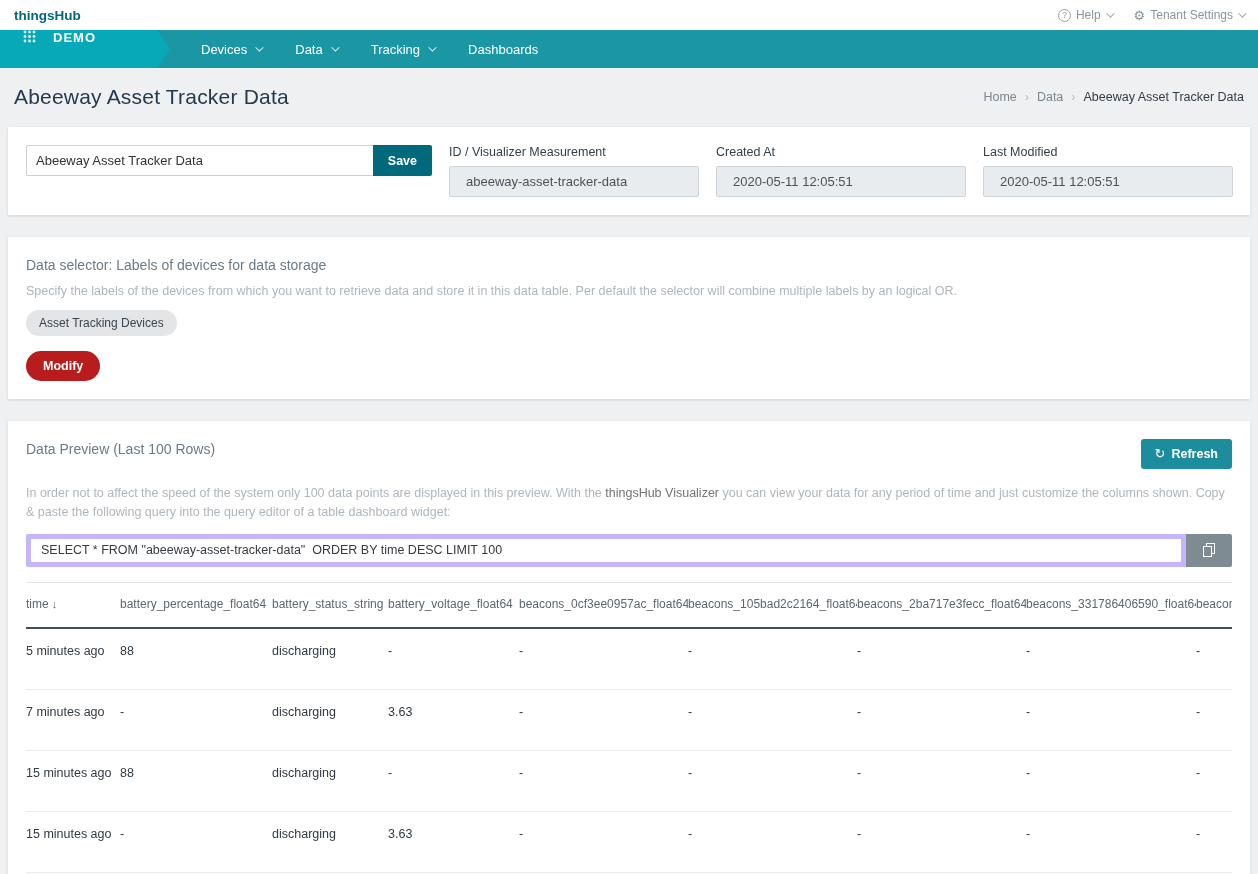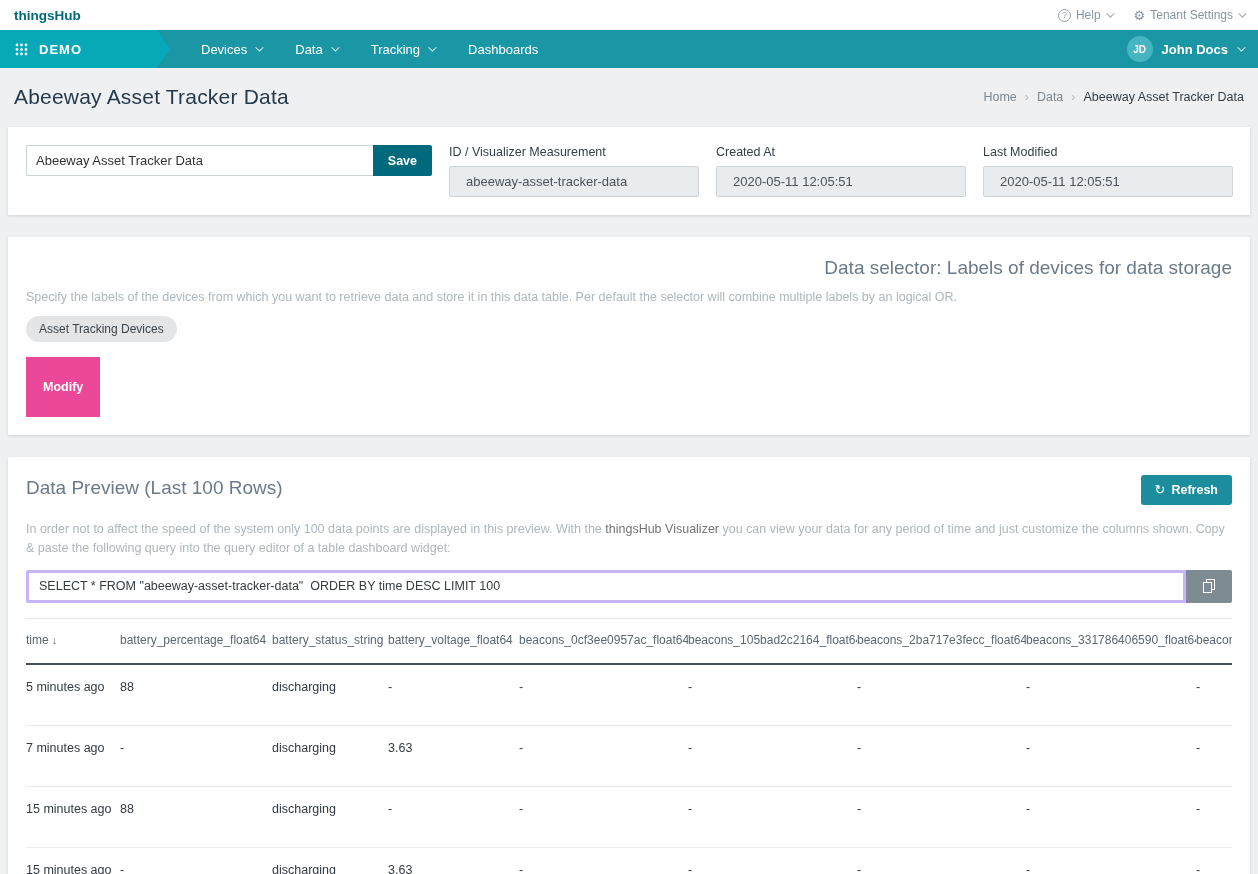--- a/index.html
+++ b/index.html
@@ -36,22 +36,22 @@
   .navbar {
     height: 38px;
     background: #1b96a4;
     display: flex;
     align-items: stretch;
     color: #fff;
   }
   .tenant {
     background: #07a9b8;
     width: 157px;
-    display: flex; align-items: center; gap: 11px;
-    padding: 0 10px 0 15px;
+    display: flex; gap: 17px;
+    padding: 0 10px 0 23px;
     font-weight: bold; font-size: 13px; letter-spacing: 1px;
     cursor: pointer;
   }
   .tenant-arrow {
     width: 0; height: 0;
     border-top: 19px solid transparent;
     border-bottom: 19px solid transparent;
     border-left: 13px solid #07a9b8;
   }
   .nav-items { display: flex; align-items: stretch; margin-left: 14px; }
@@ -108,42 +108,42 @@
     width: 100%; height: 31px;
     border: 1px solid #cbd2d8; border-radius: 2px;
     padding: 0 9px; font-size: 13px; font-family: inherit; color: #333;
     background: #fff;
   }
   .input:disabled { background: #e9ecef; border-color: #ced4da; color: #49525a; padding-left: 16px; }
   .input-group { display: flex; }
   .input-group .input { flex: 1; border-radius: 2px 0 0 2px; border-right: none; }
   .btn { border: none; font-family: inherit; font-weight: bold; font-size: 12.5px; color: #fff; cursor: pointer; }
   .btn-save { background: #00697c; padding: 0 15px; border-radius: 0 2px 2px 0; }
-  .btn-dark { background: #ec4899; padding: 23px 17px; border-radius: 0; }
+  .btn-dark { background: #b91c1c; padding: 8px 17px; border-radius: 15px; }
   .btn-refresh { background: #1c8d9c; padding: 8px 14px; border-radius: 3px; display: flex; gap: 6px; align-items: center; }
   .refresh-ic { font-weight: normal; font-size: 13px; line-height: 1; }
 
   
-  .section-title { font-size: 19px; color: #6b7a88; font-weight: 500; margin: 2px 0 9px; text-align: right; }
+  .section-title { font-size: 14px; color: #6b7a88; font-weight: 500; margin: 2px 0 9px; }
   .muted { font-size: 12.5px; color: #aeb6bd; line-height: 1.5; }
   .chip {
     display: inline-block; background: #e3e5e6; border-radius: 14px;
     padding: 6px 13px; font-size: 12px; color: #3b444c;
     margin: 9px 0 15px; cursor: pointer;
   }
 
   
   .preview-head { display: flex; justify-content: space-between; align-items: flex-start; }
   .note { margin-top: 6px; }
   .para { font-size: 12.5px; color: #aeb6bd; margin-top: 15px; line-height: 1.55; }
   .para b { color: #737373; font-weight: normal; }
   .query-row { display: flex; margin-top: 11px; }
   .query-input {
     flex: 1; height: 33px;
-    border: 3px solid #c4b5fd; border-radius: 2px 0 0 2px;
+    border: 5px solid #c4b5fd; border-radius: 2px 0 0 2px;
     padding: 0 10px; font-size: 12.5px; color: #343a40;
     font-family: inherit; background: #fff;
   }
   .btn-copy {
     width: 46px; height: 33px; background: #7f8b92;
     border-radius: 0 2px 2px 0;
     display: flex; align-items: center; justify-content: center;
   }
   .copy-ic { position: relative; width: 12px; height: 14px; display: inline-block; }
   .copy-ic::before {
@@ -232,25 +232,20 @@
       <span class="chev"></span>
     </div>
     <div class="nav-item">
       <span>Tracking</span>
       <span class="chev"></span>
     </div>
     <div class="nav-item">
       <span>Dashboards</span>
     </div>
   </div>
-  <div class="nav-user">
-    <span class="avatar">JD</span>
-    <span>John Docs</span>
-    <span class="chev"></span>
-  </div>
 </nav>
 
 <div class="page-head">
   <h1>Abeeway Asset Tracker Data</h1>
   <div class="breadcrumb">
     <span class="bc-link">Home</span>
     <span class="bc-sep">›</span>
     <span class="bc-link">Data</span>
     <span class="bc-sep">›</span>
     <span class="bc-current">Abeeway Asset Tracker Data</span>

